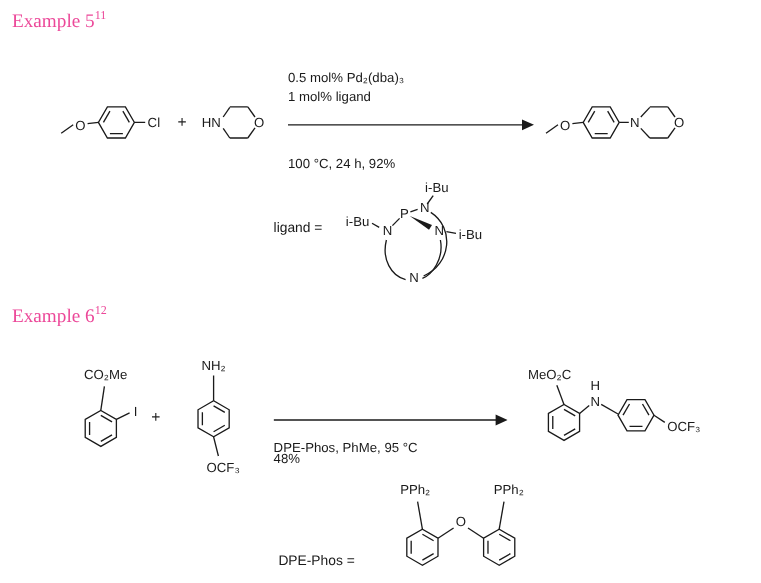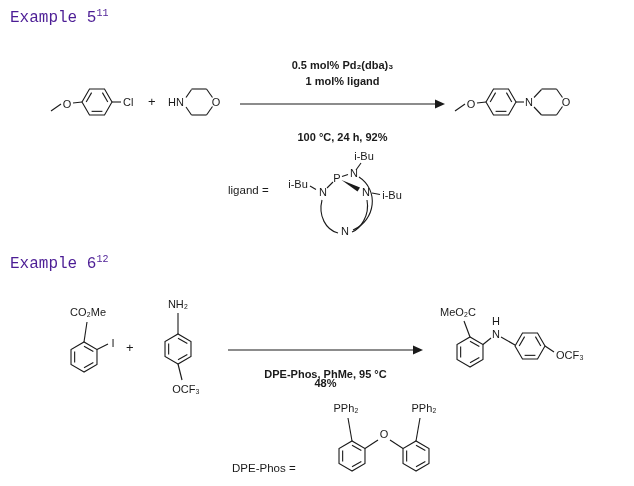--- a/index.html
+++ b/index.html
@@ -1,22 +1,22 @@
 <!DOCTYPE html>
 <html><head>
 <meta charset="utf-8">
 <style>
   * { margin:0; padding:0; box-sizing:border-box; }
   html,body { width:634px; height:486px; }
   body { background:#ffffff; font-family:"Liberation Sans", sans-serif; color:#1a1a1a; }
   #page { position:relative; width:634px; height:486px; background:#ffffff; overflow:hidden; }
   .abs { position:absolute; }
-  .heading { font-family:Liberation Mono, monospace; font-size:16px; color:#4c1d95; }
+  .heading { font-family:Liberation Serif, serif; font-size:16px; color:#ec4899; }
   .heading sup { font-size:10px; }
-  .cond { font-size:11px; line-height:14px; text-align:center; color:#1a1a1a;font-weight:bold; }
+  .cond { font-size:11px; line-height:14px; text-align:left; color:#1a1a1a; }
   .lbl { font-size:11.5px; color:#1a1a1a; }
   .plus { font-size:13px; color:#1a1a1a; }
   svg text { font-family:"Liberation Sans", sans-serif; font-size:11px; fill:#1a1a1a; }
   .bond { stroke:#1a1a1a; stroke-width:1.1; fill:none; }
   .chain { stroke:#1a1a1a; stroke-width:1.1; fill:none; }
 </style>
 </head>
 <body>
 
 <div id="page">

